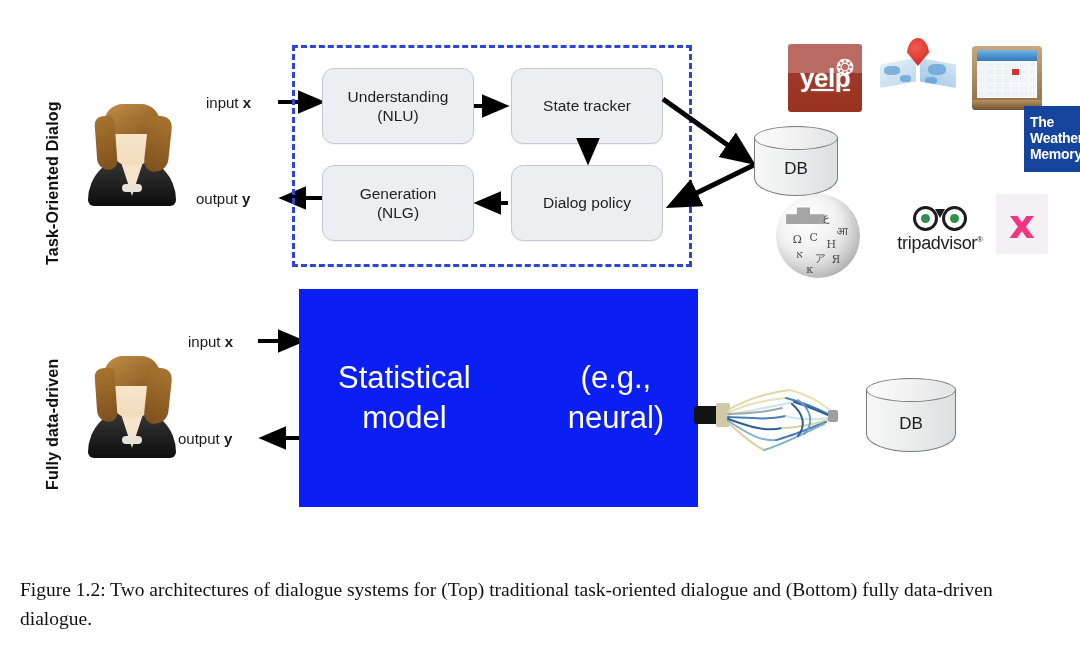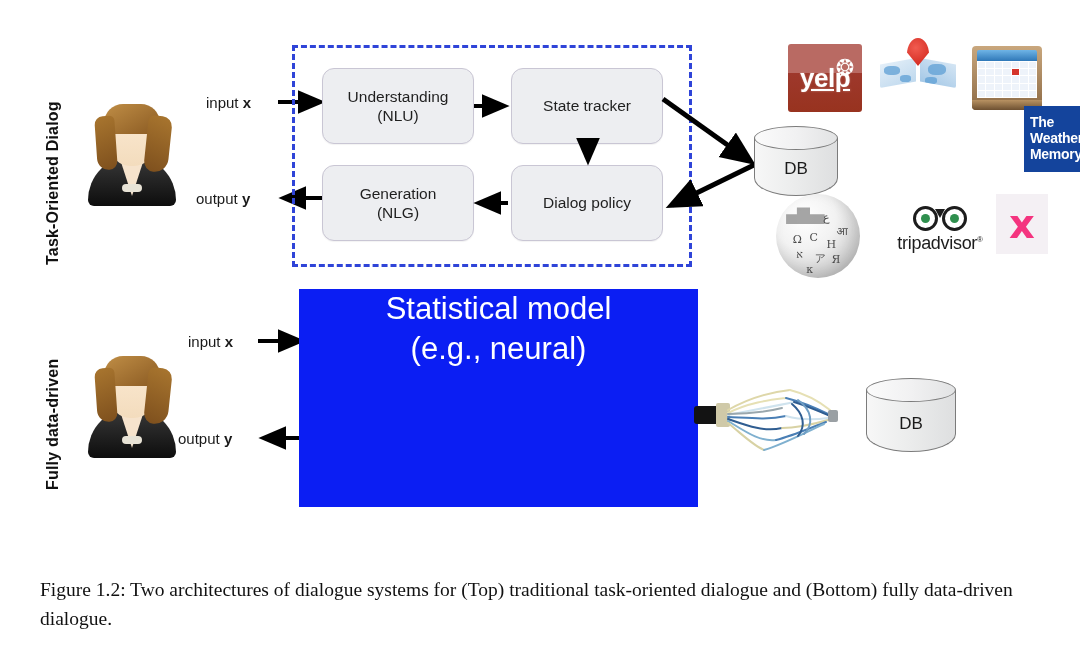--- a/index.html
+++ b/index.html
@@ -140,27 +140,28 @@
   .db-text {
     position: absolute; left: 0; width: 100%;
     text-align: center; font-size: 17px; color: #1b1b1b;
   }
 
   
   .stat-box {
     position: absolute;
     background: #0b1ef3;
     display: flex;
-    flex-direction: column;
+    flex-direction: row;
     align-items: center;
-    justify-content: flex-start;
+    justify-content: center;
     color: #ffffff;
     font-size: 31px;
     line-height: 1.28;
     text-align: center;
+    gap: 24px;
   }
 
   
   .kn-lines {
     position: absolute;
     text-align: center;
     font-size: 16px;
     color: #1a1a1a;
     line-height: 1.42;
   }
@@ -567,15 +568,15 @@
     </g>
     <rect x="134" y="40" width="10" height="12" rx="2" fill="#9aa0a4"></rect>
   </svg>
 
   <div class="db" style="left:866px; top:378px; width:90px; height:82px;">
     <div class="db-body" style="height:62px;"></div>
     <div class="db-top"></div>
     <div class="db-text" style="top:36px;">DB</div>
   </div>
 
-  <div class="caption" style="left:40px; top:575px; width:1024px;">Figure 1.2: Two architectures of dialogue systems for (Top) traditional task-oriented dialogue and (Bottom) fully data-driven dialogue.</div>
+  <div class="caption" style="left:20px; top:575px; width:1024px;">Figure 1.2: Two architectures of dialogue systems for (Top) traditional task-oriented dialogue and (Bottom) fully data-driven dialogue.</div>
 
 </div>
 
 </body></html>

